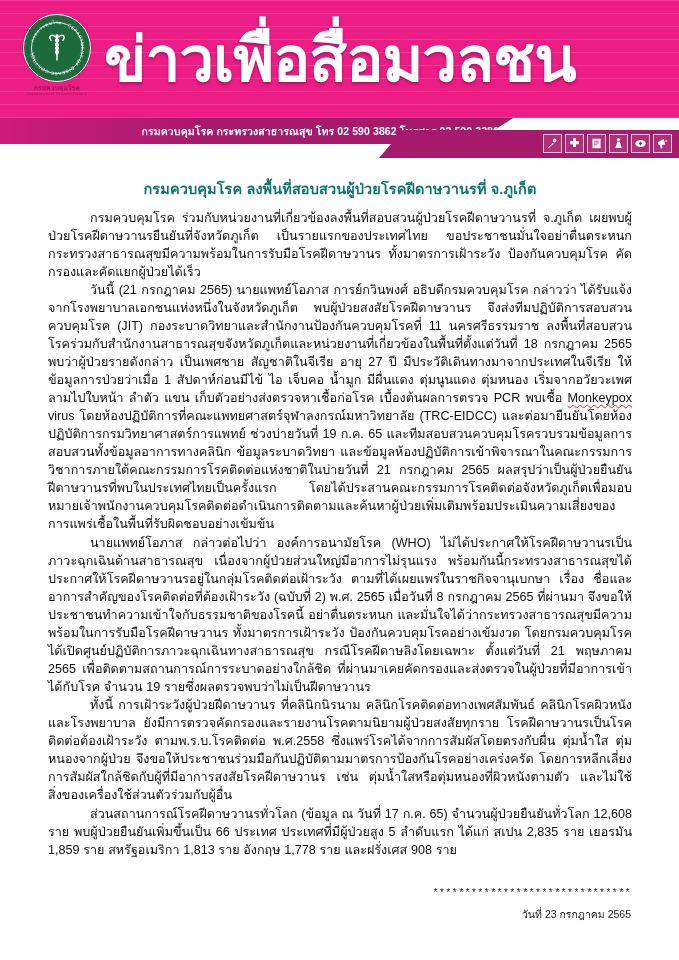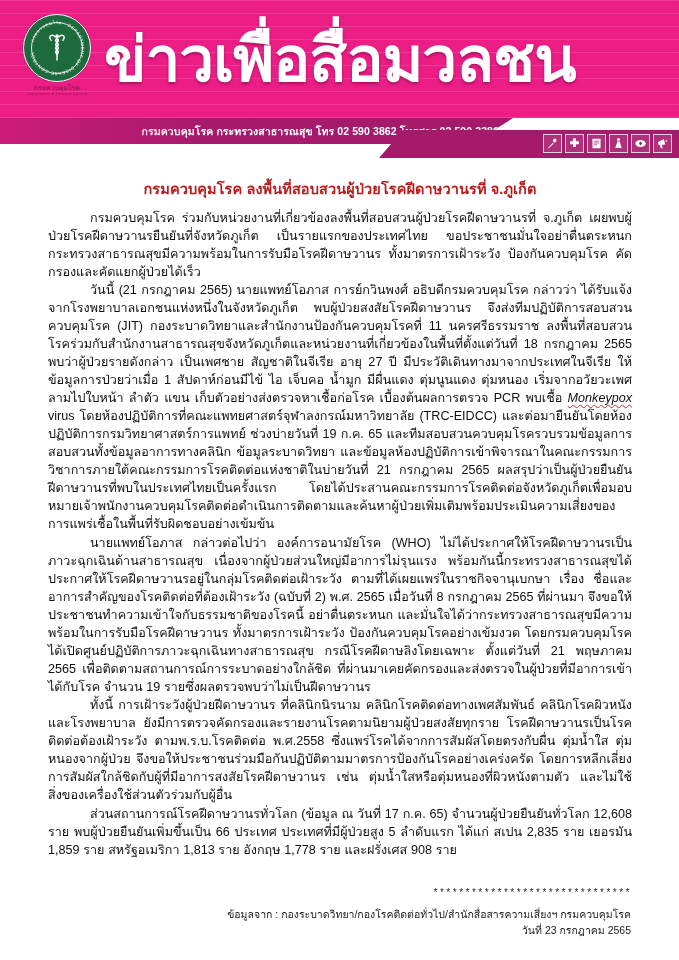--- a/index.html
+++ b/index.html
@@ -199,21 +199,21 @@
     left: 0;
     top: 168px;
     width: 679px;
     padding: 0 47px 0 48px;
     box-sizing: border-box;
   }
 
   .doc-title {
     font-size: 14.5px;
     font-weight: bold;
-    color: #b91c1c;
+    color: #0f766e;
     text-align: center;
     margin: 12px 0 10px 0;
     letter-spacing: 0.1px;
     line-height: 1.3;
   }
 
   .para {
     font-size: 12.6px;
     line-height: 1.43;
     color: #101010;
@@ -221,21 +221,20 @@
     text-justify: inter-word;
     margin: 0 0 0.5px 0;
     text-indent: 42px;
     word-spacing: 0.2px;
   }
 
   .spellcheck {
     text-decoration: underline wavy #d22b2b;
     text-decoration-thickness: 1px;
     text-underline-offset: 2px;
-    font-style: italic;
   }
 
   
   .footer {
     margin-top: 30px;
     text-align: right;
     padding-right: 1px;
   }
   .footer-rule {
     font-size: 10px;
@@ -371,18 +370,17 @@
     <p class="para"><span>วันนี้ (21 กรกฎาคม 2565) นายแพทย์โอภาส การย์กวินพงศ์ อธิบดีกรมควบคุมโรค กล่าวว่า ได้รับแจ้งจากโรงพยาบาลเอกชนแห่งหนึ่งในจังหวัดภูเก็ต พบผู้ป่วยสงสัยโรคฝีดาษวานร จึงส่งทีมปฏิบัติการสอบสวนควบคุมโรค (JIT) กองระบาดวิทยาและสำนักงานป้องกันควบคุมโรคที่ 11 นครศรีธรรมราช ลงพื้นที่สอบสวนโรคร่วมกับสำนักงานสาธารณสุขจังหวัดภูเก็ตและหน่วยงานที่เกี่ยวข้องในพื้นที่ตั้งแต่วันที่ 18 กรกฎาคม 2565 พบว่าผู้ป่วยรายดังกล่าว เป็นเพศชาย สัญชาติในจีเรีย อายุ 27 ปี มีประวัติเดินทางมาจากประเทศในจีเรีย ให้ข้อมูลการป่วยว่าเมื่อ 1 สัปดาห์ก่อนมีไข้ ไอ เจ็บคอ น้ำมูก มีผื่นแดง ตุ่มนูนแดง ตุ่มหนอง เริ่มจากอวัยวะเพศลามไปใบหน้า ลำตัว แขน เก็บตัวอย่างส่งตรวจหาเชื้อก่อโรค เบื้องต้นผลการตรวจ PCR พบเชื้อ </span><span class="spellcheck">Monkeypox</span><span> virus โดยห้องปฏิบัติการที่คณะแพทยศาสตร์จุฬาลงกรณ์มหาวิทยาลัย (TRC-EIDCC) และต่อมายืนยันโดยห้องปฏิบัติการกรมวิทยาศาสตร์การแพทย์ ช่วงบ่ายวันที่ 19 ก.ค. 65 และทีมสอบสวนควบคุมโรครวบรวมข้อมูลการสอบสวนทั้งข้อมูลอาการทางคลินิก ข้อมูลระบาดวิทยา และข้อมูลห้องปฏิบัติการเข้าพิจารณาในคณะกรรมการวิชาการภายใต้คณะกรรมการโรคติดต่อแห่งชาติในบ่ายวันที่ 21 กรกฎาคม 2565 ผลสรุปว่าเป็นผู้ป่วยยืนยันฝีดาษวานรที่พบในประเทศไทยเป็นครั้งแรก โดยได้ประสานคณะกรรมการโรคติดต่อจังหวัดภูเก็ตเพื่อมอบหมายเจ้าพนักงานควบคุมโรคติดต่อดำเนินการติดตามและค้นหาผู้ป่วยเพิ่มเติมพร้อมประเมินความเสี่ยงของการแพร่เชื้อในพื้นที่รับผิดชอบอย่างเข้มข้น</span></p>
 
     <p class="para">นายแพทย์โอภาส กล่าวต่อไปว่า องค์การอนามัยโรค (WHO) ไม่ได้ประกาศให้โรคฝีดาษวานรเป็นภาวะฉุกเฉินด้านสาธารณสุข เนื่องจากผู้ป่วยส่วนใหญ่มีอาการไม่รุนแรง พร้อมกันนี้กระทรวงสาธารณสุขได้ประกาศให้โรคฝีดาษวานรอยู่ในกลุ่มโรคติดต่อเฝ้าระวัง ตามที่ได้เผยแพร่ในราชกิจจานุเบกษา เรื่อง ชื่อและอาการสำคัญของโรคติดต่อที่ต้องเฝ้าระวัง (ฉบับที่ 2) พ.ศ. 2565 เมื่อวันที่ 8 กรกฎาคม 2565 ที่ผ่านมา จึงขอให้ประชาชนทำความเข้าใจกับธรรมชาติของโรคนี้ อย่าตื่นตระหนก และมั่นใจได้ว่ากระทรวงสาธารณสุขมีความพร้อมในการรับมือโรคฝีดาษวานร ทั้งมาตรการเฝ้าระวัง ป้องกันควบคุมโรคอย่างเข้มงวด โดยกรมควบคุมโรคได้เปิดศูนย์ปฏิบัติการภาวะฉุกเฉินทางสาธารณสุข กรณีโรคฝีดาษลิงโดยเฉพาะ ตั้งแต่วันที่ 21 พฤษภาคม 2565 เพื่อติดตามสถานการณ์การระบาดอย่างใกล้ชิด ที่ผ่านมาเคยคัดกรองและส่งตรวจในผู้ป่วยที่มีอาการเข้าได้กับโรค จำนวน 19 รายซึ่งผลตรวจพบว่าไม่เป็นฝีดาษวานร</p>
 
     <p class="para">ทั้งนี้ การเฝ้าระวังผู้ป่วยฝีดาษวานร ที่คลินิกนิรนาม คลินิกโรคติดต่อทางเพศสัมพันธ์ คลินิกโรคผิวหนัง และโรงพยาบาล ยังมีการตรวจคัดกรองและรายงานโรคตามนิยามผู้ป่วยสงสัยทุกราย โรคฝีดาษวานรเป็นโรคติดต่อต้องเฝ้าระวัง ตามพ.ร.บ.โรคติดต่อ พ.ศ.2558 ซึ่งแพร่โรคได้จากการสัมผัสโดยตรงกับผื่น ตุ่มน้ำใส ตุ่มหนองจากผู้ป่วย จึงขอให้ประชาชนร่วมมือกันปฏิบัติตามมาตรการป้องกันโรคอย่างเคร่งครัด โดยการหลีกเลี่ยงการสัมผัสใกล้ชิดกับผู้ที่มีอาการสงสัยโรคฝีดาษวานร เช่น ตุ่มน้ำใสหรือตุ่มหนองที่ผิวหนังตามตัว และไม่ใช้สิ่งของเครื่องใช้ส่วนตัวร่วมกับผู้อื่น</p>
 
     <p class="para">ส่วนสถานการณ์โรคฝีดาษวานรทั่วโลก (ข้อมูล ณ วันที่ 17 ก.ค. 65) จำนวนผู้ป่วยยืนยันทั่วโลก 12,608 ราย พบผู้ป่วยยืนยันเพิ่มขึ้นเป็น 66 ประเทศ ประเทศที่มีผู้ป่วยสูง 5 ลำดับแรก ได้แก่ สเปน 2,835 ราย  เยอรมัน 1,859 ราย  สหรัฐอเมริกา 1,813 ราย  อังกฤษ 1,778 ราย  และฝรั่งเศส 908 ราย</p>
 
     <div class="footer">
       <div class="footer-rule">*******************************</div>
-      <div class="footer-source">ข้อมูลจาก : กองระบาดวิทยา/กองโรคติดต่อทั่วไป/สำนักสื่อสารความเสี่ยงฯ กรมควบคุมโรค</div>
       <div class="footer-date">วันที่ 23 กรกฎาคม 2565</div>
     </div>
 
   </div>
 </div>
 
 </body></html>

